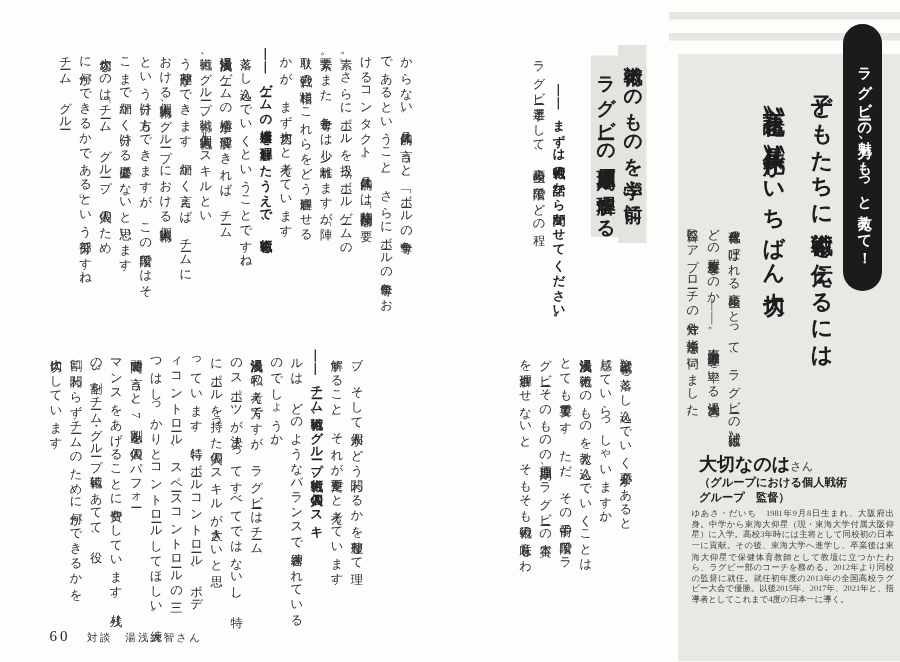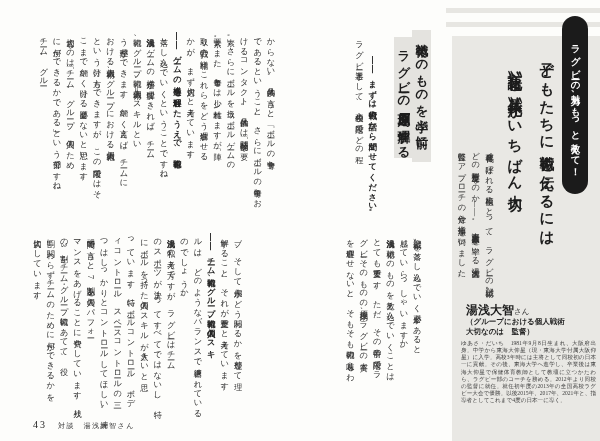--- a/index.html
+++ b/index.html
@@ -79,25 +79,25 @@
   <div class="headline" id="headline-l1">子どもたちに戦術を伝えるには</div>
   <div class="headline" id="headline-l2">〝言語化〟と〝具体化〟がいちばん大切</div>
 
   <div id="intro" class="vband">
       <div class="tcol">育成年代と呼ばれる高校生にとって、ラグビーの〝戦術〟は</div>
       <div class="tcol">どの程度重要なのか――。東海大大阪仰星を率いる湯浅大智</div>
       <div class="tcol">監督にアプローチの仕方や指導法を伺いました。</div>
     </div>
 
   <div id="profile-name">
-    <span class="nm">湯浅大智</span><span class="hn">さん</span>
+    <span class="nm">大切なのは</span><span class="hn">さん</span>
   </div>
   <div id="profile-aff">
     <div>（グループにおける個人戦術</div>
-    <div>大切なのは　監督）</div>
+    <div>グループ　監督）</div>
   </div>
   <div id="profile-bio">ゆあさ・だいち　1981年9月8日生まれ、大阪府出身。中学から東海大仰星（現・東海大学付属大阪仰星）に入学。高校3年時には主将として同校初の日本一に貢献。その後、東海大学へ進学し、卒業後は東海大仰星で保健体育教師として教壇に立つかたわら、ラグビー部のコーチを務める。2012年より同校の監督に就任。就任初年度の2013年の全国高校ラグビー大会で優勝。以後2015年、2017年、2021年と、指導者としてこれまで4度の日本一に導く。</div>
 
   <div class="sec-head" id="sec-head-l1">戦術そのものを学ぶ前に、</div>
   <div class="sec-head" id="sec-head-l2">ラグビーの原理原則を理解する</div>
 
   <div id="q1-block" class="vband">
       <div class="tcol q">――まずは戦術の話から聞かせてください。</div>
       <div class="tcol">ラグビー選手として、高校生の段階でどの程</div>
     </div>
@@ -142,17 +142,17 @@
       <div class="tcol">ィコントロール、スペースコントロールの三</div>
       <div class="tcol">つはしっかりとコントロールしてほしい。練</div>
       <div class="tcol">習時間で言うと、7割以上を個人のパフォー</div>
       <div class="tcol">マンスをあげることに費やしています。残り</div>
       <div class="tcol">の3割をチーム・グループ戦術にあてて、役</div>
       <div class="tcol">割に関わらずチームのために何ができるかを</div>
       <div class="tcol">大切にしています。</div>
     </div>
 
   <div id="footer">
-    <span id="page-num">43</span>
+    <span id="page-num">60</span>
     <span id="footer-label">対談　湯浅大智さん</span>
   </div>
 
 </div>
 
 </body></html>

